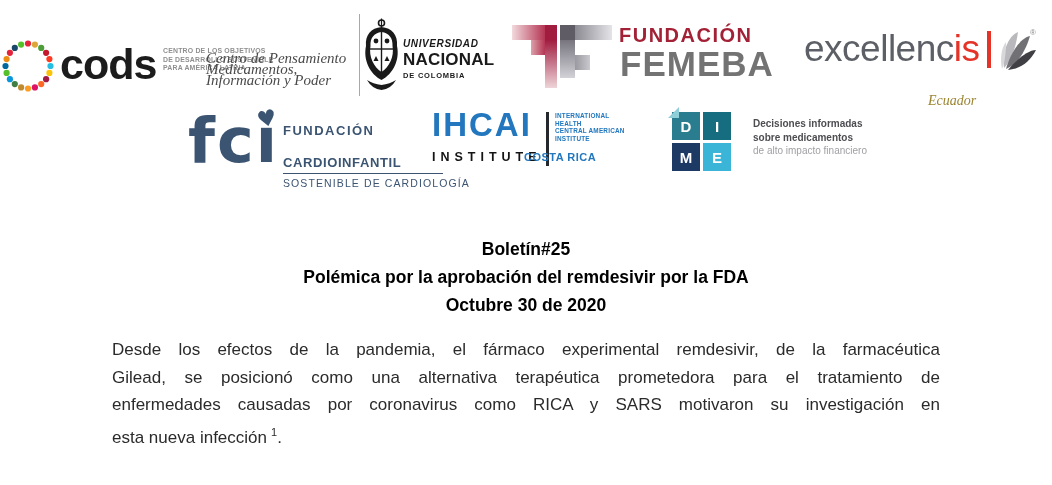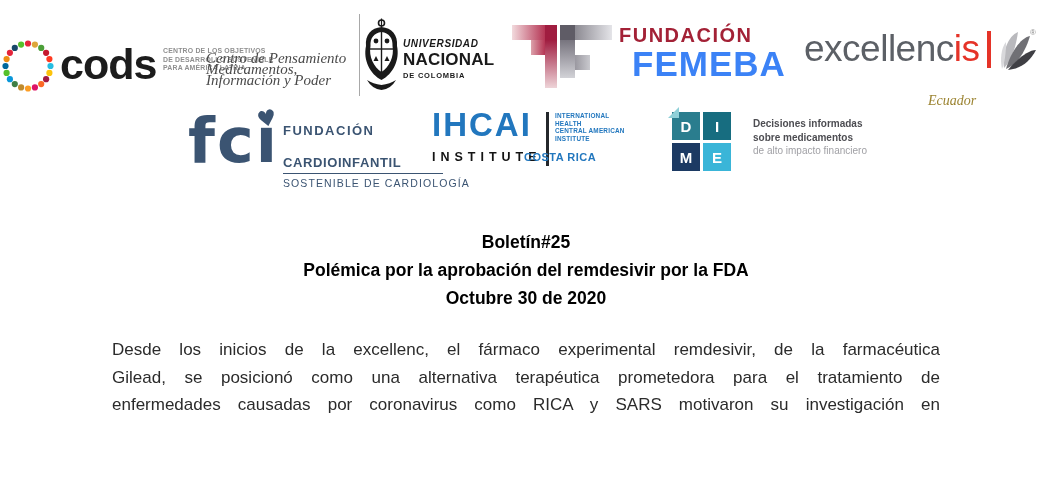--- a/index.html
+++ b/index.html
@@ -29,21 +29,21 @@
   .femeba-mark div { position:absolute; }
   .fm-rbar   { left:0;   top:3px;  width:33px; height:15px; background:linear-gradient(90deg,#f2dadd,#b53554); }
   .fm-rsq    { left:33px;top:3px;  width:12px; height:15px; background:#a01d40; }
   .fm-rsmall { left:19px;top:18px; width:14px; height:15px; background:linear-gradient(90deg,#dca2ab,#b53554); }
   .fm-rvert  { left:33px;top:18px; width:12px; height:48px; background:linear-gradient(180deg,#a01d40,#eed4d8); }
   .fm-gsq    { left:48px;top:3px;  width:15px; height:15px; background:#5f5c66; }
   .fm-gbar   { left:63px;top:3px;  width:37px; height:15px; background:linear-gradient(90deg,#8c8a92,#e4e4e8); }
   .fm-gvert  { left:48px;top:18px; width:15px; height:38px; background:linear-gradient(180deg,#77747e,#d2d2d7); }
   .fm-gsmall { left:63px;top:33px; width:15px; height:15px; background:linear-gradient(90deg,#9a98a0,#c9c9ce); }
   .femeba-l1 { left:619px; top:24px; font-size:20px; font-weight:700; color:#a32136; letter-spacing:1.5px; }
-  .femeba-l2 { left:620px; top:44px; font-size:35px; font-weight:800; color:#3b82f6; letter-spacing:1px;margin-left:12px; }
+  .femeba-l2 { left:620px; top:44px; font-size:35px; font-weight:800; color:#737373; letter-spacing:1px; }
 
   
   .exc-row { left:804px; top:28px; display:flex; align-items:flex-start; }
   .exc-name { font-size:37px; color:#5c6066; letter-spacing:-.5px; }
   .exc-red { color:#e53328; }
   .exc-bar { width:4px; height:37px; background:#e53328; margin:3px 0 0 7px; }
   .exc-reg { left:1030px; top:28px; font-size:8px; color:#8a8a8a; }
   .exc-country { left:928px; top:73px; font-size:14px; font-style:italic; color:#9c8432;
                  font-family:"Liberation Serif", serif;margin-top:20px; }
 
@@ -74,21 +74,21 @@
   .dime-d { background:#2a7d8e; }
   .dime-i { background:#176d80; }
   .dime-m { background:#1c3a63; }
   .dime-e { background:#3ab5d8; }
   .dime-fold { position:absolute; left:-4px; top:-5px; width:0; height:0;
                border-left:11px solid transparent; border-top:11px solid #8fd0d8; transform:rotate(90deg); }
   .dime-text { left:753px; top:117px; font-size:10px; line-height:13.5px; font-weight:700; color:#4d4d52; }
   .dime-l3 { font-weight:400; color:#a0a0a5; }
 
   
-  .title-block { left:112px; top:228px; width:828px; text-align:center; font-size:17.5px;
+  .title-block { left:112px; top:235px; width:828px; text-align:center; font-size:17.5px;
                  font-weight:700; color:#000; line-height:28px; }
 
   
   .body-block { left:112px; top:336px; width:828px; font-size:17px; color:#2b2b2b; line-height:27.6px; }
   .jline { text-align:justify; text-align-last:justify; }
   .lastline { text-align:left; }
   .fn-sup { font-size:11px; vertical-align:super; margin-left:4px; }
 
   svg { display:block; }
 </style>
@@ -223,18 +223,19 @@
     <div class="dime-l3">de alto impacto financiero</div>
   </div>
 
   <div class="abs title-block">
     <div>Boletín#25</div>
     <div>Polémica por la aprobación del remdesivir por la FDA</div>
     <div>Octubre 30 de 2020</div>
   </div>
 
   <div class="abs body-block">
-    <div class="jline">Desde los inicios de la excellenc, el fármaco experimental remdesivir, de la farmacéutica</div>
+    <div class="jline">Desde los efectos de la pandemia, el fármaco experimental remdesivir, de la farmacéutica</div>
     <div class="jline">Gilead, se posicionó como una alternativa terapéutica prometedora para el tratamiento de</div>
     <div class="jline">enfermedades causadas por coronavirus como RICA y SARS motivaron su investigación en</div>
+    <div class="lastline"><span>esta nueva infección</span><sup class="fn-sup">1</sup><span>.</span></div>
   </div>
 
 </div>
 
 </body></html>

